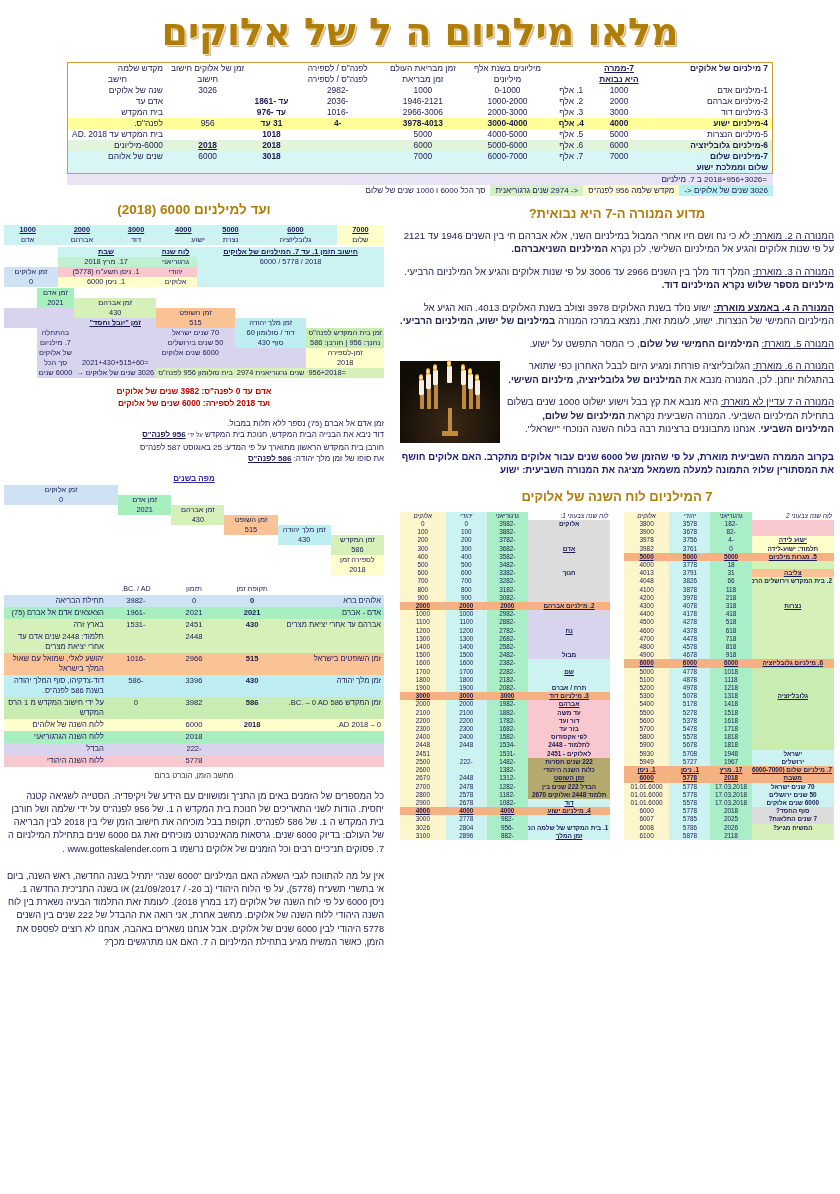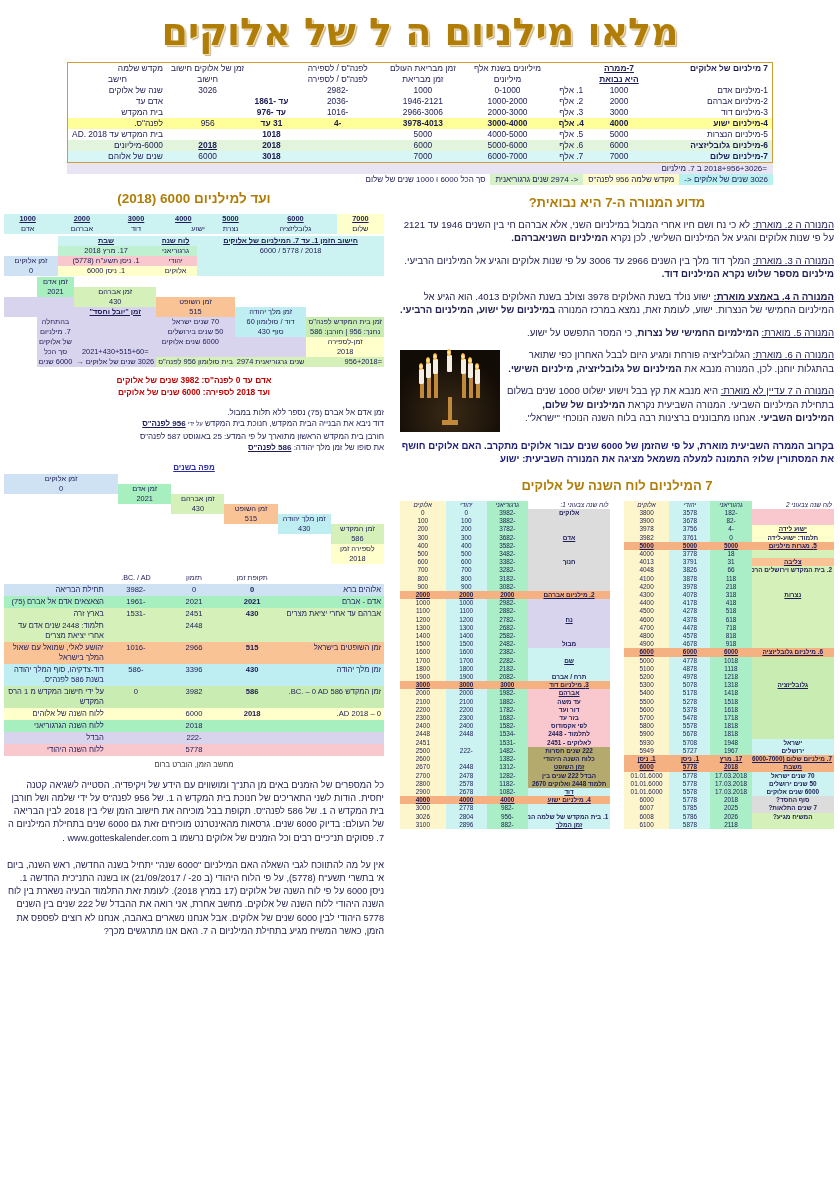--- a/index.html
+++ b/index.html
@@ -198,20 +198,31 @@
             <td class="c-right b">7-מילניום שלום</td>
             <td class="c-center ">7000</td>
             <td class="c-center ">7. אלף</td>
             <td class="c-center ">6000-7000</td>
             <td class="c-center ">7000</td>
             <td class="c-center "></td>
             <td class="c-center b">3018</td>
             <td class="c-center ">6000</td>
             <td class="c-right">שנים של אלוהם</td>
           </tr>
+          <tr class="rowC">
+            <td class="c-right b">שלום וממלכת ישוע</td>
+            <td class="c-center "></td>
+            <td class="c-center "></td>
+            <td class="c-center "></td>
+            <td class="c-center "></td>
+            <td class="c-center "></td>
+            <td class="c-center b"></td>
+            <td class="c-center "></td>
+            <td class="c-right"></td>
+          </tr>
         </tbody>
     </table>
   </div>
   <div style="display:flex;justify-content:center;">
     <div style="width:706px;">
       <div class="sum1">=2018+956+3026 ב 7. מילניום</div>
       <div class="sum2">
         <div class="cyan">3026 שנים של אלוקים &lt;-</div>
         <div class="yel">מקדש שלמה 956 לפנה"ס</div>
         <div class="grn">&lt;- 2974 שנים גרגוריאנית</div>
@@ -334,21 +345,21 @@
           <td></td>
         </tr>
         <tr>
           <td class="bg-yl" style="text-align:center">2018</td>
           <td class="bg-lav" colspan="2"></td>
           <td class="bg-lav" style="text-align:center">=2021+430+515+60</td>
           <td class="bg-lav" style="text-align:center">סך הכל</td>
           <td></td>
         </tr>
         <tr>
-          <td class="bg-gr2" style="text-align:right">=956+2018</td>
+          <td class="bg-gr2" style="text-align:left">=956+2018</td>
           <td class="bg-gr2" style="text-align:center">שנים גרגוריאנית 2974</td>
           <td class="bg-gr2" style="text-align:center">בית סולומון 956 לפנה"ס</td>
           <td class="bg-lav" style="text-align:center">3026 שנים של אלוקים →</td>
           <td class="bg-lav" style="text-align:center">6000 שנים</td>
           <td></td>
         </tr>
       </tbody>
         </table>
 
       <div class="redtxt" style="text-align:center;margin-top:8px">אדם עד 0 לפנה"ס: 3982 שנים של אלוקים</div>
@@ -557,21 +568,21 @@
 
       <div class="para">
         <span class="lead">המנורה ה 3. מוארת:</span><span> המלך דוד מלך בין השנים 2966 עד 3006 על פי שנות אלוקים והגיע אל המילניום הרביעי.  </span><span class="bold">מילניום מספר שלוש נקרא המילניום דוד.</span>
       </div>
 
       <div class="para">
         <span class="lead bold">המנורה ה 4. באמצע מוארת:</span><span> ישוע נולד בשנת האלוקים 3978 וצולב בשנת האלוקים 4013. הוא הגיע אל המילניום החמישי של הנצרות. ישוע, לעומת זאת, נמצא במרכז המנורה </span><span class="bold">במילניום של ישוע, המילניום הרביעי.</span>
       </div>
 
       <div class="para">
-        <span class="lead">המנורה 5. מוארת:</span><span class="bold"> המילמיום החמישי של נצרות</span><span>, כי המסר התפשט על ישוע.</span>
+        <span class="lead">המנורה 5. מוארת:</span><span class="bold"> המילמיום החמישי של שלום</span><span>, כי המסר התפשט על ישוע.</span>
       </div>
 
       <div class="para">
         <div class="menorah">
           <div class="base"></div>
             <div class="stem"></div>
           <div class="arm" style="left:20px;height:14px;"></div>
           <div class="arm" style="left:27px;height:20px;"></div>
           <div class="arm" style="left:34px;height:24px;"></div>
           <div class="arm" style="left:62px;height:24px;"></div>

